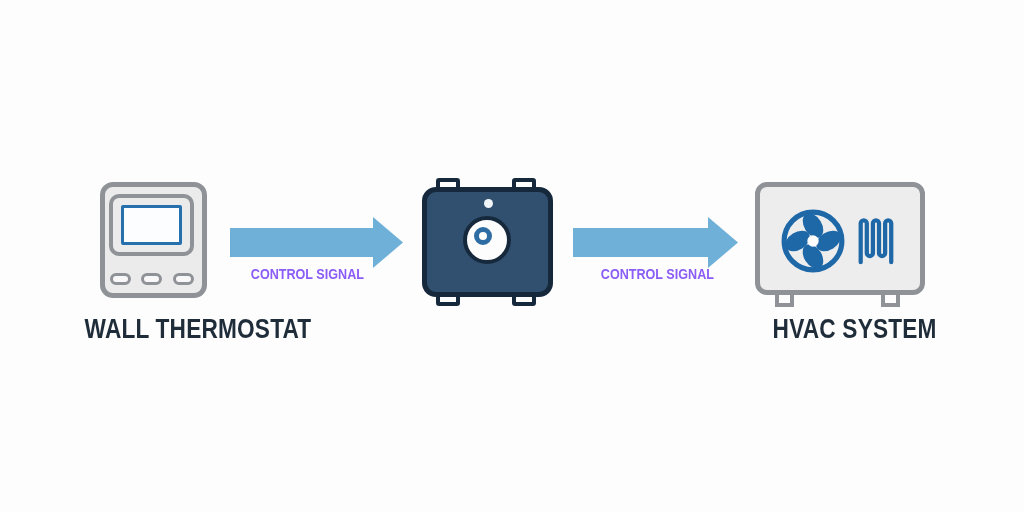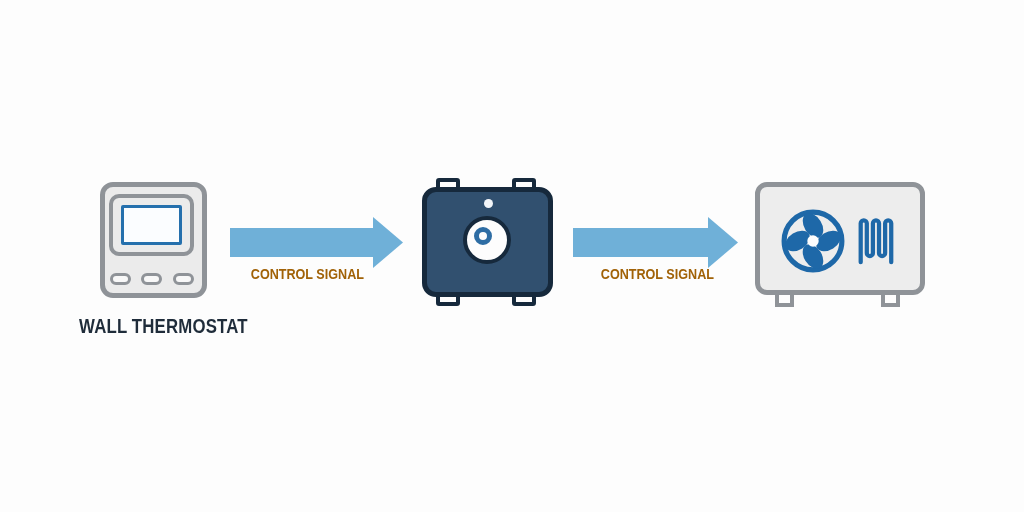--- a/index.html
+++ b/index.html
@@ -6,22 +6,22 @@
   .canvas {
     position:relative; width:1024px; height:512px;
     background:#fdfdfd; overflow:hidden;
     font-family:"Liberation Sans","DejaVu Sans",sans-serif;
   }
   .abs { position:absolute; box-sizing:border-box; }
 
   
   .lbl { position:absolute; text-align:center; font-weight:700; color:#1f2c3a; line-height:1; }
   .lbl > span { display:inline-block; transform:scaleX(0.84); transform-origin:50% 50%; white-space:nowrap; }
-  .node-lbl  { font-size:20px; letter-spacing:0.2px; }
-  .arrow-lbl { font-size:15px; color:#a16207; }
+  .node-lbl  { font-size:27px; letter-spacing:0.2px; }
+  .arrow-lbl { font-size:15px; color:#8b5cf6; }
 
   
   .thermo-body  { left:100px; top:182px; width:107px; height:116px; background:#ebebeb;
                   border:5px solid #8f9398; border-radius:13px; z-index:2; }
   .thermo-bezel { left:4px; top:7px; width:85px; height:62px; background:#ebebeb;
                   border:4px solid #8f9398; border-radius:10px; }
   .thermo-screen{ left:8px; top:7px; width:61px; height:40px; background:#fbfdff;
                   border:3px solid #2570ad; border-radius:2px; }
   .pill { position:absolute; top:86px; width:21px; height:12px; background:#f8f8f8;
           border:3px solid #8f9398; border-radius:7px; box-sizing:border-box; }
@@ -114,14 +114,17 @@
           </g>
       </g>
       <circle cx="32" cy="32" r="5.5" fill="#fdfdfd"></circle>
     </svg>
     <svg class="coil-svg" width="37" height="52" viewBox="0 0 40 56">
       <path d="M4 52 V10 A3.3 3.3 0 0 1 10.6 10 V42 A3.3 3.3 0 0 0 17.2 42 V10
                A3.3 3.3 0 0 1 23.8 10 V42 A3.3 3.3 0 0 0 30.4 42 V10
                A3.3 3.3 0 0 1 37 10 V52" fill="none" stroke="#1e68a8" stroke-width="4.6" stroke-linecap="round"></path>
     </svg>
   </div>
+  <div class="lbl node-lbl" style="left:757px; top:316px; width:170px;">
+    <span>HVAC SYSTEM</span>
+  </div>
 
 </div>
 
 </body></html>

